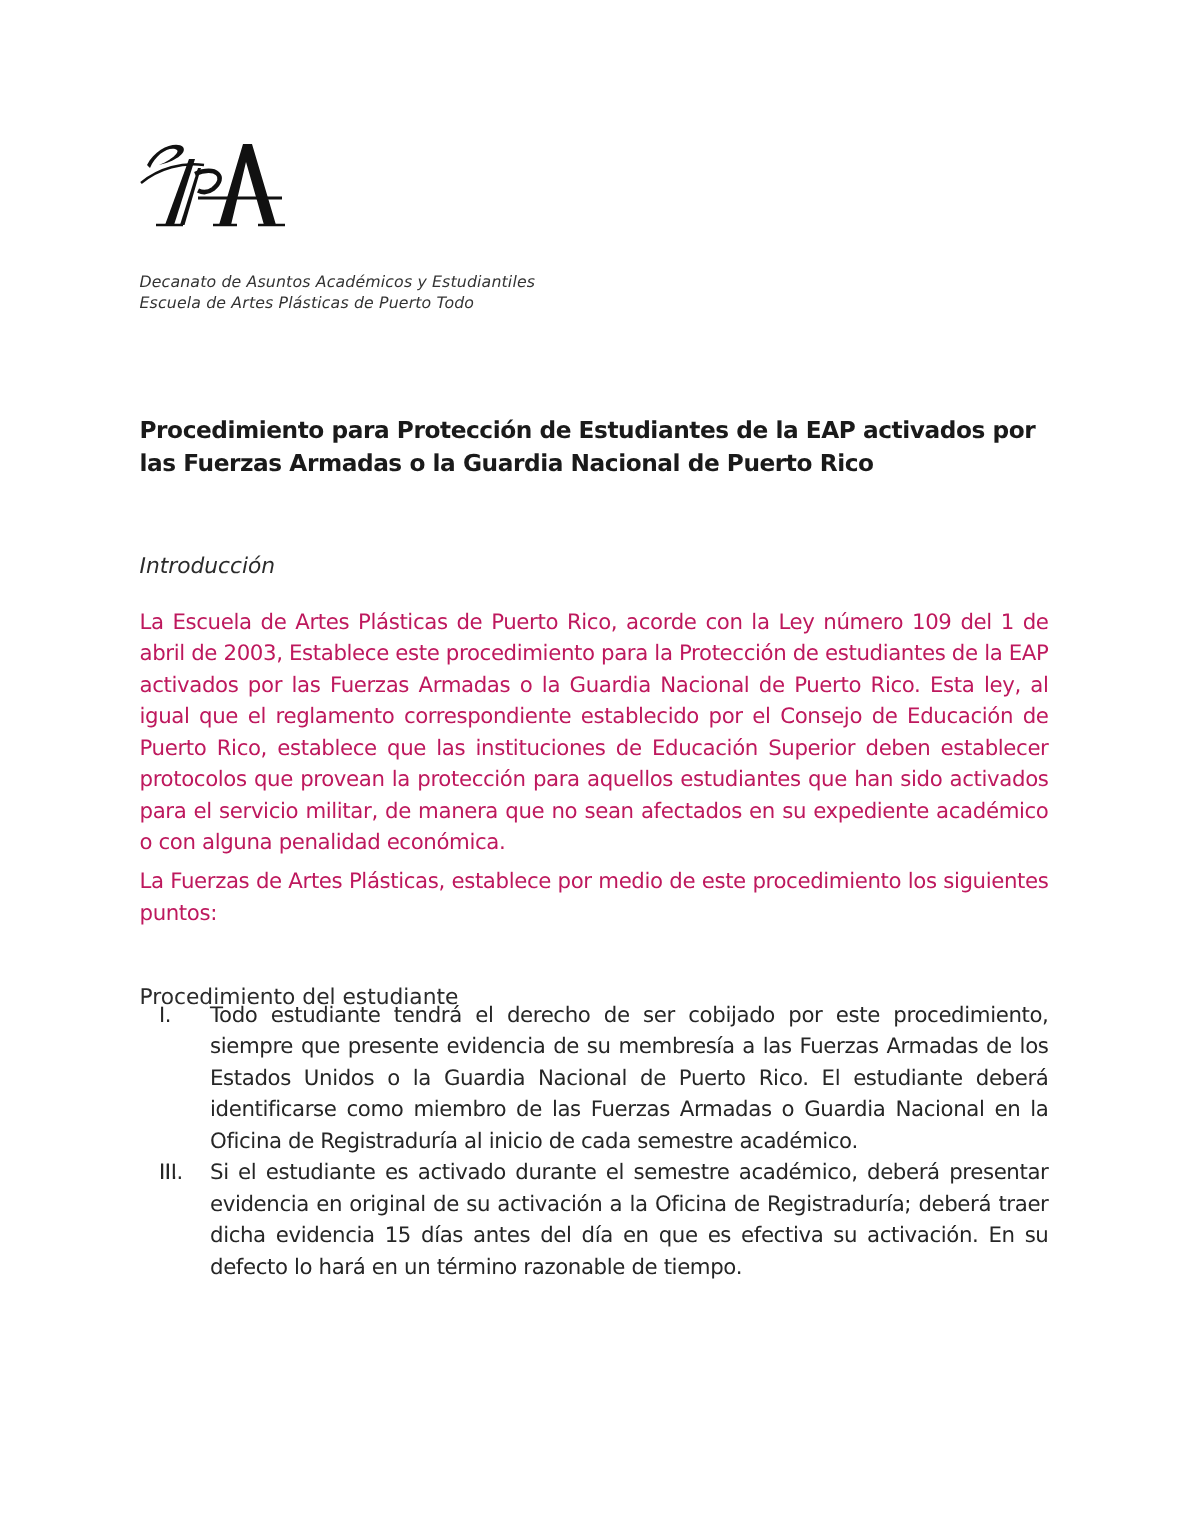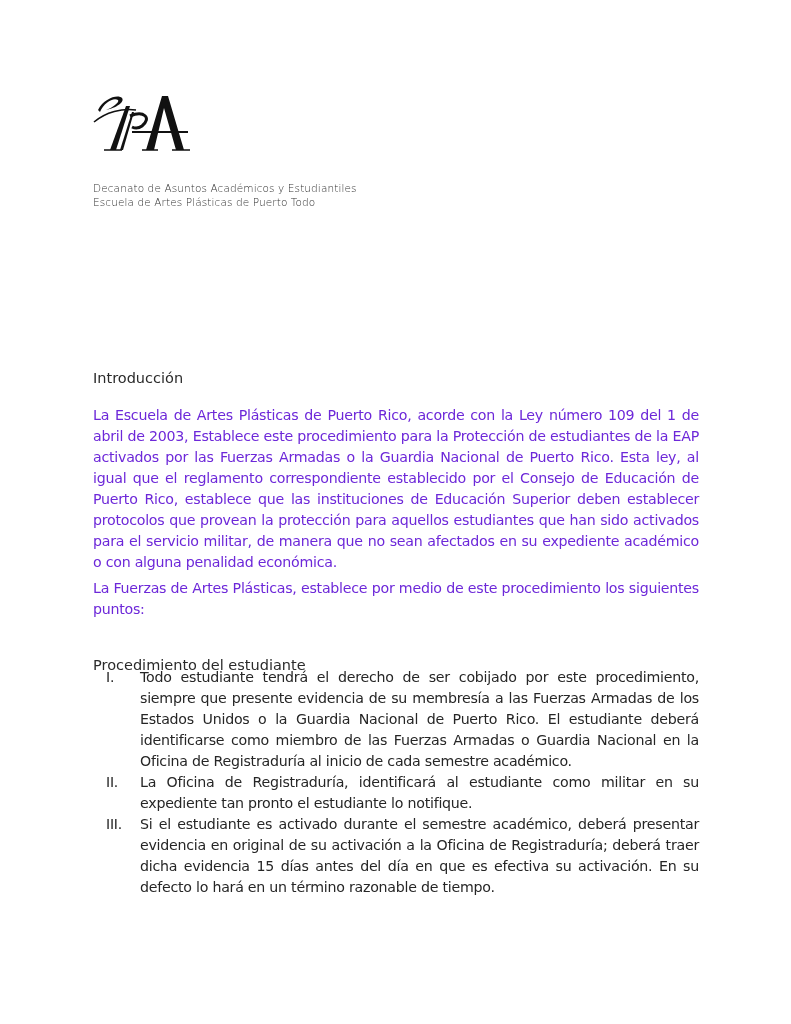--- a/index.html
+++ b/index.html
@@ -3,31 +3,31 @@
   <meta charset="utf-8">
   <style>
     html, body { margin: 0; padding: 0; background: #ffffff; }
     body { width: 791px; height: 1024px; position: relative; overflow: hidden;
            font-family: "DejaVu Sans", sans-serif; color: #1c1c1c; }
     .page { position: absolute; left: 0; top: 0; width: 791px; height: 1024px; background: #fff; }
 
     .logo { position: absolute; left: 92px; top: 92px; width: 100px; height: 60px; }
     .header-lines { position: absolute; left: 93px; top: 181px; font-size: 10.5px; line-height: 14px;
                     color: #333; letter-spacing: 0.1px; font-weight: 300; }
-    .header-lines div { white-space: nowrap; }
+    .header-lines div { white-space: nowrap; font-style: italic; }
 
     .title { position: absolute; left: 93px; top: 276px; width: 620px; font-size: 15.5px; font-weight: bold;
              line-height: 22px; color: #1a1a1a; letter-spacing: -0.3px; }
 
     .section-heading { position: absolute; left: 93px; font-size: 14.5px; color: #2b2b2b; font-weight: normal; }
-    .intro-heading { top: 370px; }
+    .intro-heading { top: 370px; font-style: italic; }
     .proc-heading { top: 657px; }
 
     .para { position: absolute; left: 93px; width: 606px; font-size: 14.2px; line-height: 21px;
-            text-align: justify; color: #6d28d9; letter-spacing: -0.25px; }
+            text-align: justify; color: #be185d; letter-spacing: -0.25px; }
     .p1 { top: 405px; }
     .p2 { top: 578px; }
 
     .list { position: absolute; left: 93px; top: 667px; width: 606px; margin: 0; padding: 0; list-style: none; }
     .list li { position: relative; padding-left: 47px; font-size: 14.2px; line-height: 21px; text-align: justify;
                color: #262626; letter-spacing: -0.25px; margin: 0; }
     .list .num { position: absolute; left: 13px; top: 0; font-size: 14px; }
   </style>
 </head>
 <body>
@@ -47,37 +47,37 @@
     <path d="M54 58 L 70 4 L 76 4 L 92 58 L 84 58 L 72 16 L 62 58 Z" fill="#111"></path>
     <path d="M40 40 L 96 40" stroke="#111" stroke-width="2"></path>
     <path d="M12 58 L 30 58 M 50 58 L 66 58 M 80 58 L 98 58" stroke="#111" stroke-width="1.6"></path>
   </svg>
 
   <div class="header-lines">
     <div>Decanato de Asuntos Académicos y Estudiantiles</div>
     <div>Escuela de Artes Plásticas de Puerto Todo</div>
   </div>
 
+  <div class="title">Procedimiento para Protección de Estudiantes de la EAP activados por las Fuerzas Armadas o la Guardia Nacional de Puerto Rico</div>
 
   <div class="section-heading intro-heading">Introducción</div>
 
   <div class="para p1">La Escuela de Artes Plásticas de Puerto Rico, acorde con la Ley número 109 del 1 de abril de 2003, Establece este procedimiento para la Protección de estudiantes de la EAP activados por las Fuerzas Armadas o la Guardia Nacional de Puerto Rico. Esta ley, al igual que el reglamento correspondiente establecido por el Consejo de Educación de Puerto Rico, establece que las instituciones de Educación Superior deben establecer protocolos que provean la protección para aquellos estudiantes que han sido activados para el servicio militar, de manera que no sean afectados en su expediente académico o con alguna penalidad económica.</div>
 
   <div class="para p2">La Fuerzas de Artes Plásticas, establece por medio de este procedimiento los siguientes puntos:</div>
 
   <div class="section-heading proc-heading">Procedimiento del estudiante</div>
 
   <ol class="list">
     <li>
       <span class="num">I.</span>
       <span>Todo estudiante tendrá el derecho de ser cobijado por este procedimiento, siempre que presente evidencia de su membresía a las Fuerzas Armadas de los Estados Unidos o la Guardia Nacional de Puerto Rico. El estudiante deberá identificarse como miembro de las Fuerzas Armadas o Guardia Nacional en la Oficina de Registraduría al inicio de cada semestre académico.</span>
     </li>
     <li>
       <span class="num">II.</span>
-      <span>La Oficina de Registraduría, identificará al estudiante como militar en su expediente tan pronto el estudiante lo notifique.</span>
     </li>
     <li>
       <span class="num">III.</span>
       <span>Si el estudiante es activado durante el semestre académico, deberá presentar evidencia en original de su activación a la Oficina de Registraduría; deberá traer dicha evidencia 15 días antes del día en que es efectiva su activación. En su defecto lo hará en un término razonable de tiempo.</span>
     </li>
   </ol>
 
 </div>
 
 </body></html>

